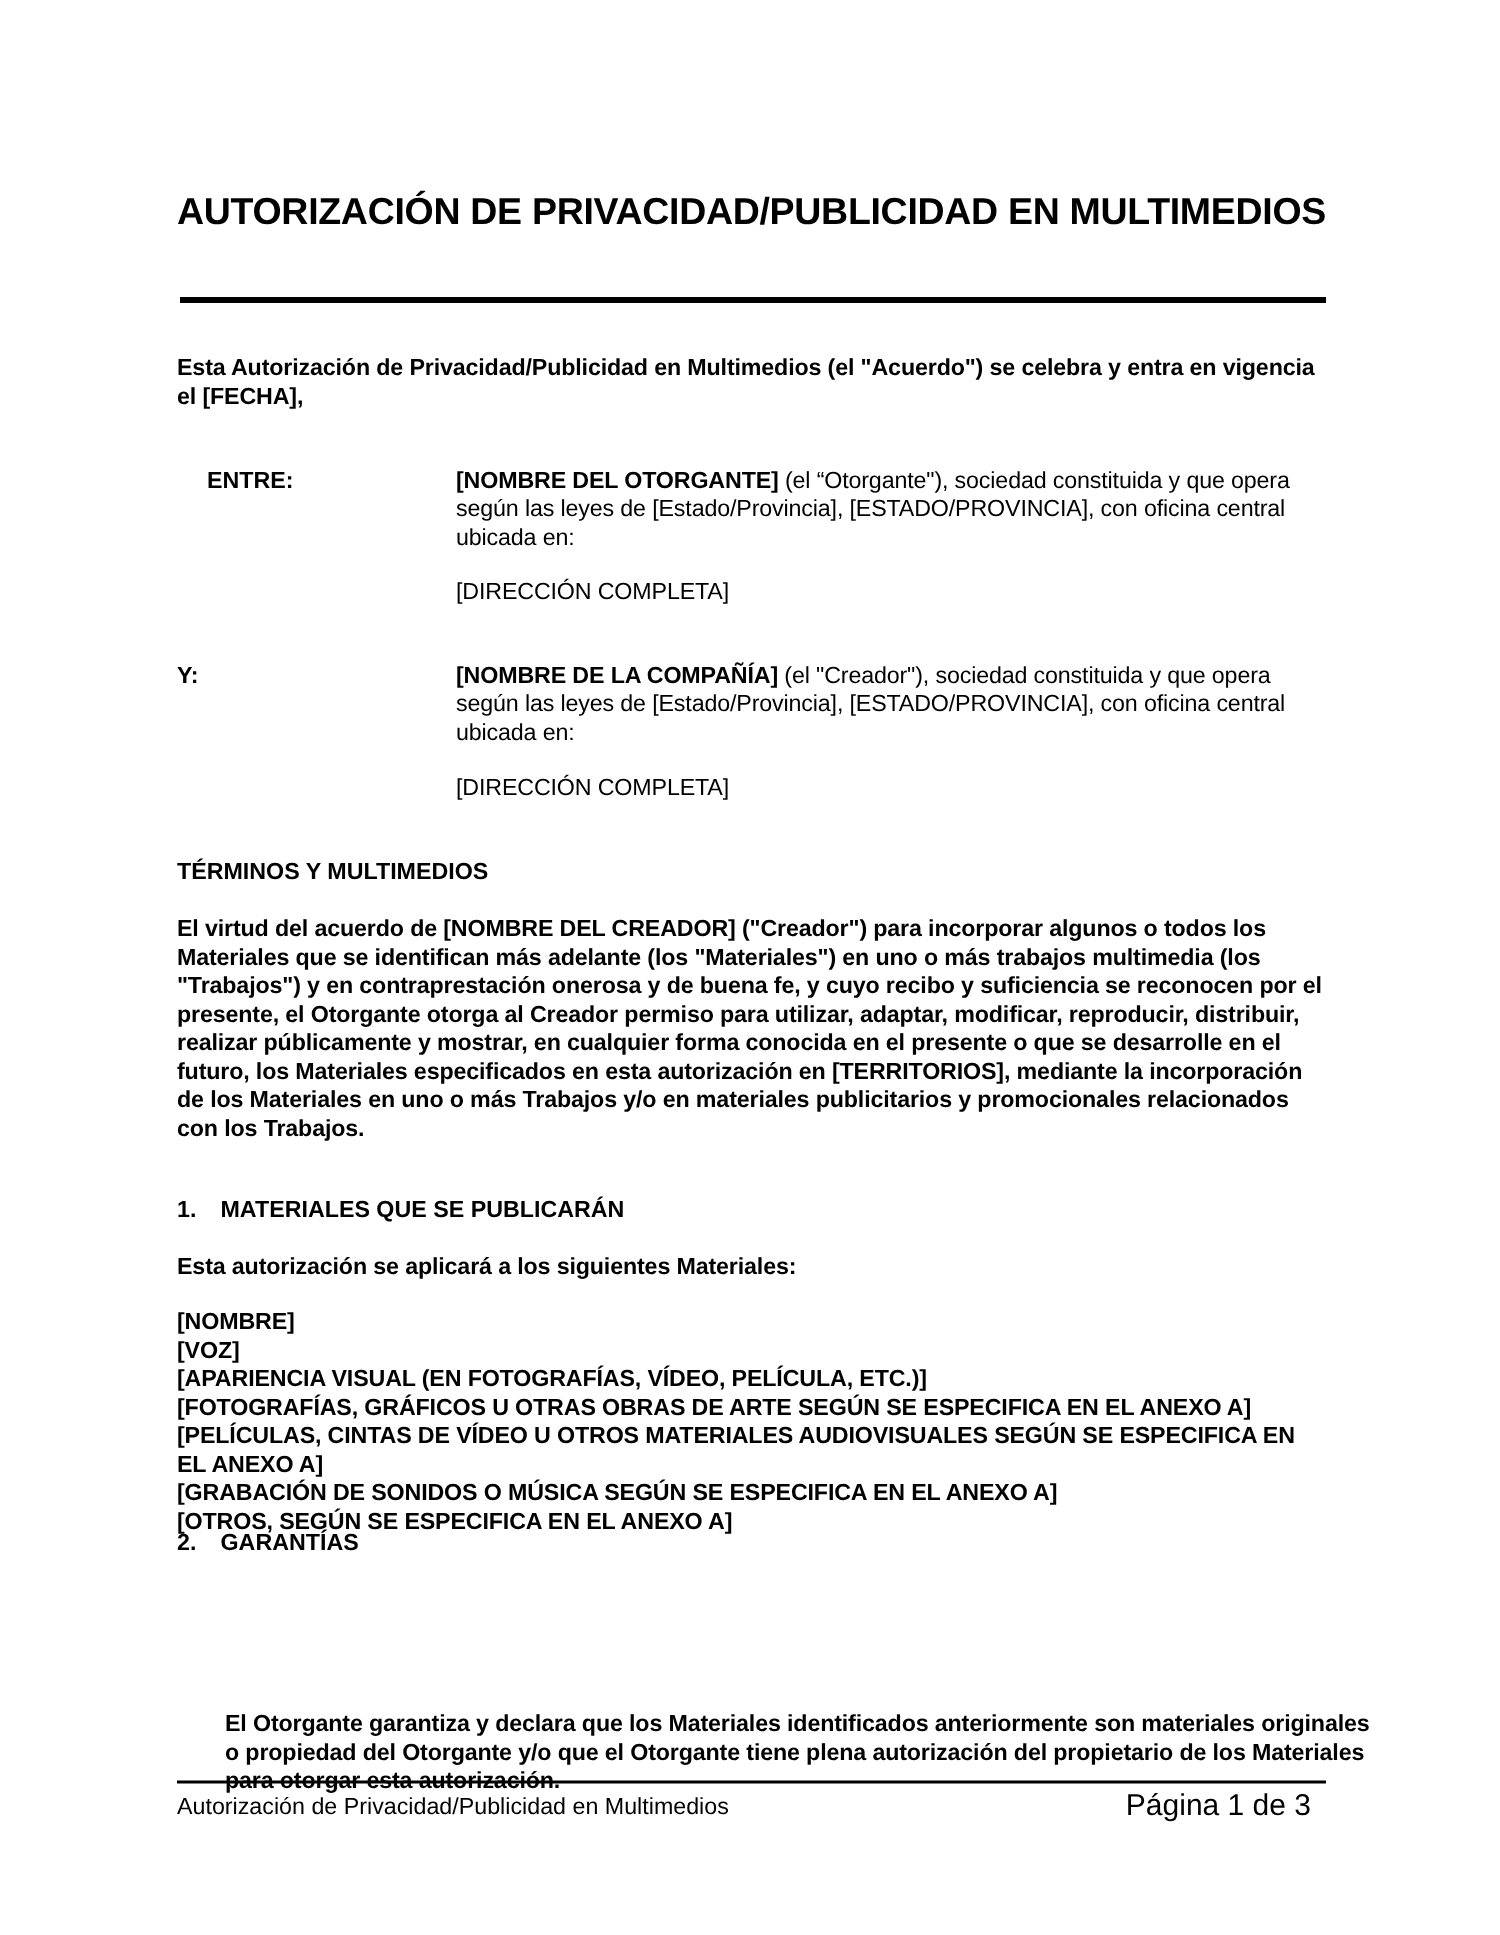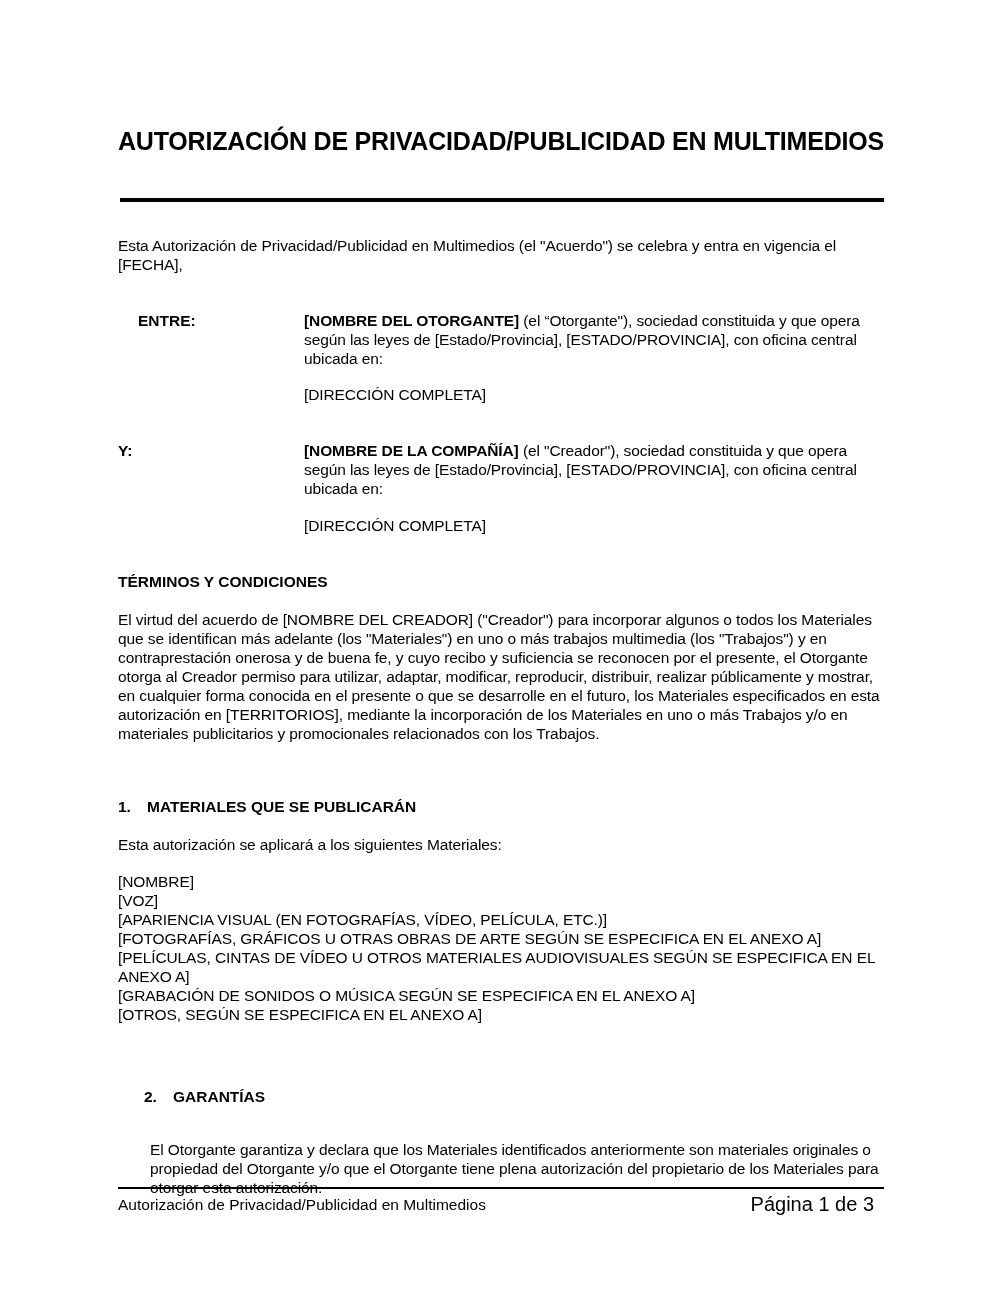--- a/index.html
+++ b/index.html
@@ -3,21 +3,21 @@
   <meta charset="utf-8">
   <style>
     html, body { margin: 0; padding: 0; background: #ffffff; }
     body { width: 1000px; height: 1290px; position: relative; overflow: hidden;
       font-family: "Liberation Sans", sans-serif; color: #000; }
     .page { position: absolute; left: 118px; top: 0; width: 766px; height: 926px; }
     .title { position: absolute; top: 126px; left: 0; width: 766px; text-align: center;
       font-weight: bold; font-size: 25px; line-height: 31px; letter-spacing: -0.2px; }
     .title-rule { position: absolute; top: 198px; left: 2px; width: 764px; height: 4px; background: #000; }
     .txt { font-size: 15.5px; line-height: 19px; letter-spacing: -0.1px; }
-    .abs { position: absolute; left: 0; width: 766px; }
+    .abs { position: absolute; left: 0; width: 766px; font-weight: bold; }
     .intro { top: 236px; }
     .party-label { position: absolute; left: 0; font-weight: bold; font-size: 15.5px; line-height: 19px; }
     .party-body { position: absolute; left: 186px; width: 560px; }
     .party-addr { position: absolute; left: 186px; }
     .b { font-weight: bold; }
     .section-head { position: absolute; left: 0; font-weight: bold; font-size: 15.5px; line-height: 19px; }
     .num { display: inline-block; width: 29px; }
     .list-line { display: block; }
     .footer-rule { position: absolute; top: 1187px; left: 0; width: 766px; height: 2px; background: #000; }
     .footer-left { position: absolute; top: 1195px; left: 0; font-size: 15.5px; line-height: 19px; }
@@ -38,34 +38,34 @@
     <div class="party-body txt" style="top:311px;"><span class="b">[NOMBRE DEL OTORGANTE]</span><span> (el “Otorgante"), sociedad constituida y que opera según las leyes de [Estado/Provincia], [ESTADO/PROVINCIA], con oficina central ubicada en:</span></div>
     <div class="party-addr txt" style="top:385px;">[DIRECCIÓN COMPLETA]</div>
   </div>
 
   <div>
     <div class="party-label" style="top:441px;">Y:</div>
     <div class="party-body txt" style="top:441px;"><span class="b">[NOMBRE DE LA COMPAÑÍA]</span><span> (el "Creador"), sociedad constituida y que opera según las leyes de [Estado/Provincia], [ESTADO/PROVINCIA], con oficina central ubicada en:</span></div>
     <div class="party-addr txt" style="top:516px;">[DIRECCIÓN COMPLETA]</div>
   </div>
 
-  <div class="section-head" style="top:572px;">TÉRMINOS Y CONDICIONES</div>
+  <div class="section-head" style="top:572px;">TÉRMINOS Y MULTIMEDIOS</div>
   <div class="abs txt" style="top:610px;">El virtud del acuerdo de [NOMBRE DEL CREADOR] ("Creador") para incorporar algunos o todos los Materiales que se identifican más adelante (los "Materiales") en uno o más trabajos multimedia (los "Trabajos") y en contraprestación onerosa y de buena fe, y cuyo recibo y suficiencia se reconocen por el presente, el Otorgante otorga al Creador permiso para utilizar, adaptar, modificar, reproducir, distribuir, realizar públicamente y mostrar, en cualquier forma conocida en el presente o que se desarrolle en el futuro, los Materiales especificados en esta autorización en [TERRITORIOS], mediante la incorporación de los Materiales en uno o más Trabajos y/o en materiales publicitarios y promocionales relacionados con los Trabajos.</div>
 
   <div class="section-head" style="top:797px;"><span class="num">1.</span><span>MATERIALES QUE SE PUBLICARÁN</span></div>
   <div class="abs txt" style="top:835px;">Esta autorización se aplicará a los siguientes Materiales:</div>
   <div class="abs txt" style="top:872px;">
     <span class="list-line">[NOMBRE]</span>
     <span class="list-line">[VOZ]</span>
     <span class="list-line">[APARIENCIA VISUAL (EN FOTOGRAFÍAS, VÍDEO, PELÍCULA, ETC.)]</span>
     <span class="list-line">[FOTOGRAFÍAS, GRÁFICOS U OTRAS OBRAS DE ARTE SEGÚN SE ESPECIFICA EN EL ANEXO A]</span>
     <span class="list-line">[PELÍCULAS, CINTAS DE VÍDEO U OTROS MATERIALES AUDIOVISUALES SEGÚN SE ESPECIFICA EN EL ANEXO A]</span>
     <span class="list-line">[GRABACIÓN DE SONIDOS O MÚSICA SEGÚN SE ESPECIFICA EN EL ANEXO A]</span>
     <span class="list-line">[OTROS, SEGÚN SE ESPECIFICA EN EL ANEXO A]</span>
   </div>
 
-  <div class="section-head" style="top:1087px;margin-left:26px;"><span class="num">2.</span><span>GARANTÍAS</span></div>
+  <div class="section-head" style="top:1019px;"><span class="num">2.</span><span>GARANTÍAS</span></div>
   <div class="abs txt" style="top:1140px;margin-left:32px;">El Otorgante garantiza y declara que los Materiales identificados anteriormente son materiales originales o propiedad del Otorgante y/o que el Otorgante tiene plena autorización del propietario de los Materiales para otorgar esta autorización.</div>
 
   <div class="footer-rule"></div>
   <div class="footer-left">Autorización de Privacidad/Publicidad en Multimedios</div>
   <div class="footer-right">Página 1 de 3</div>
 </div>
 
 </body></html>

